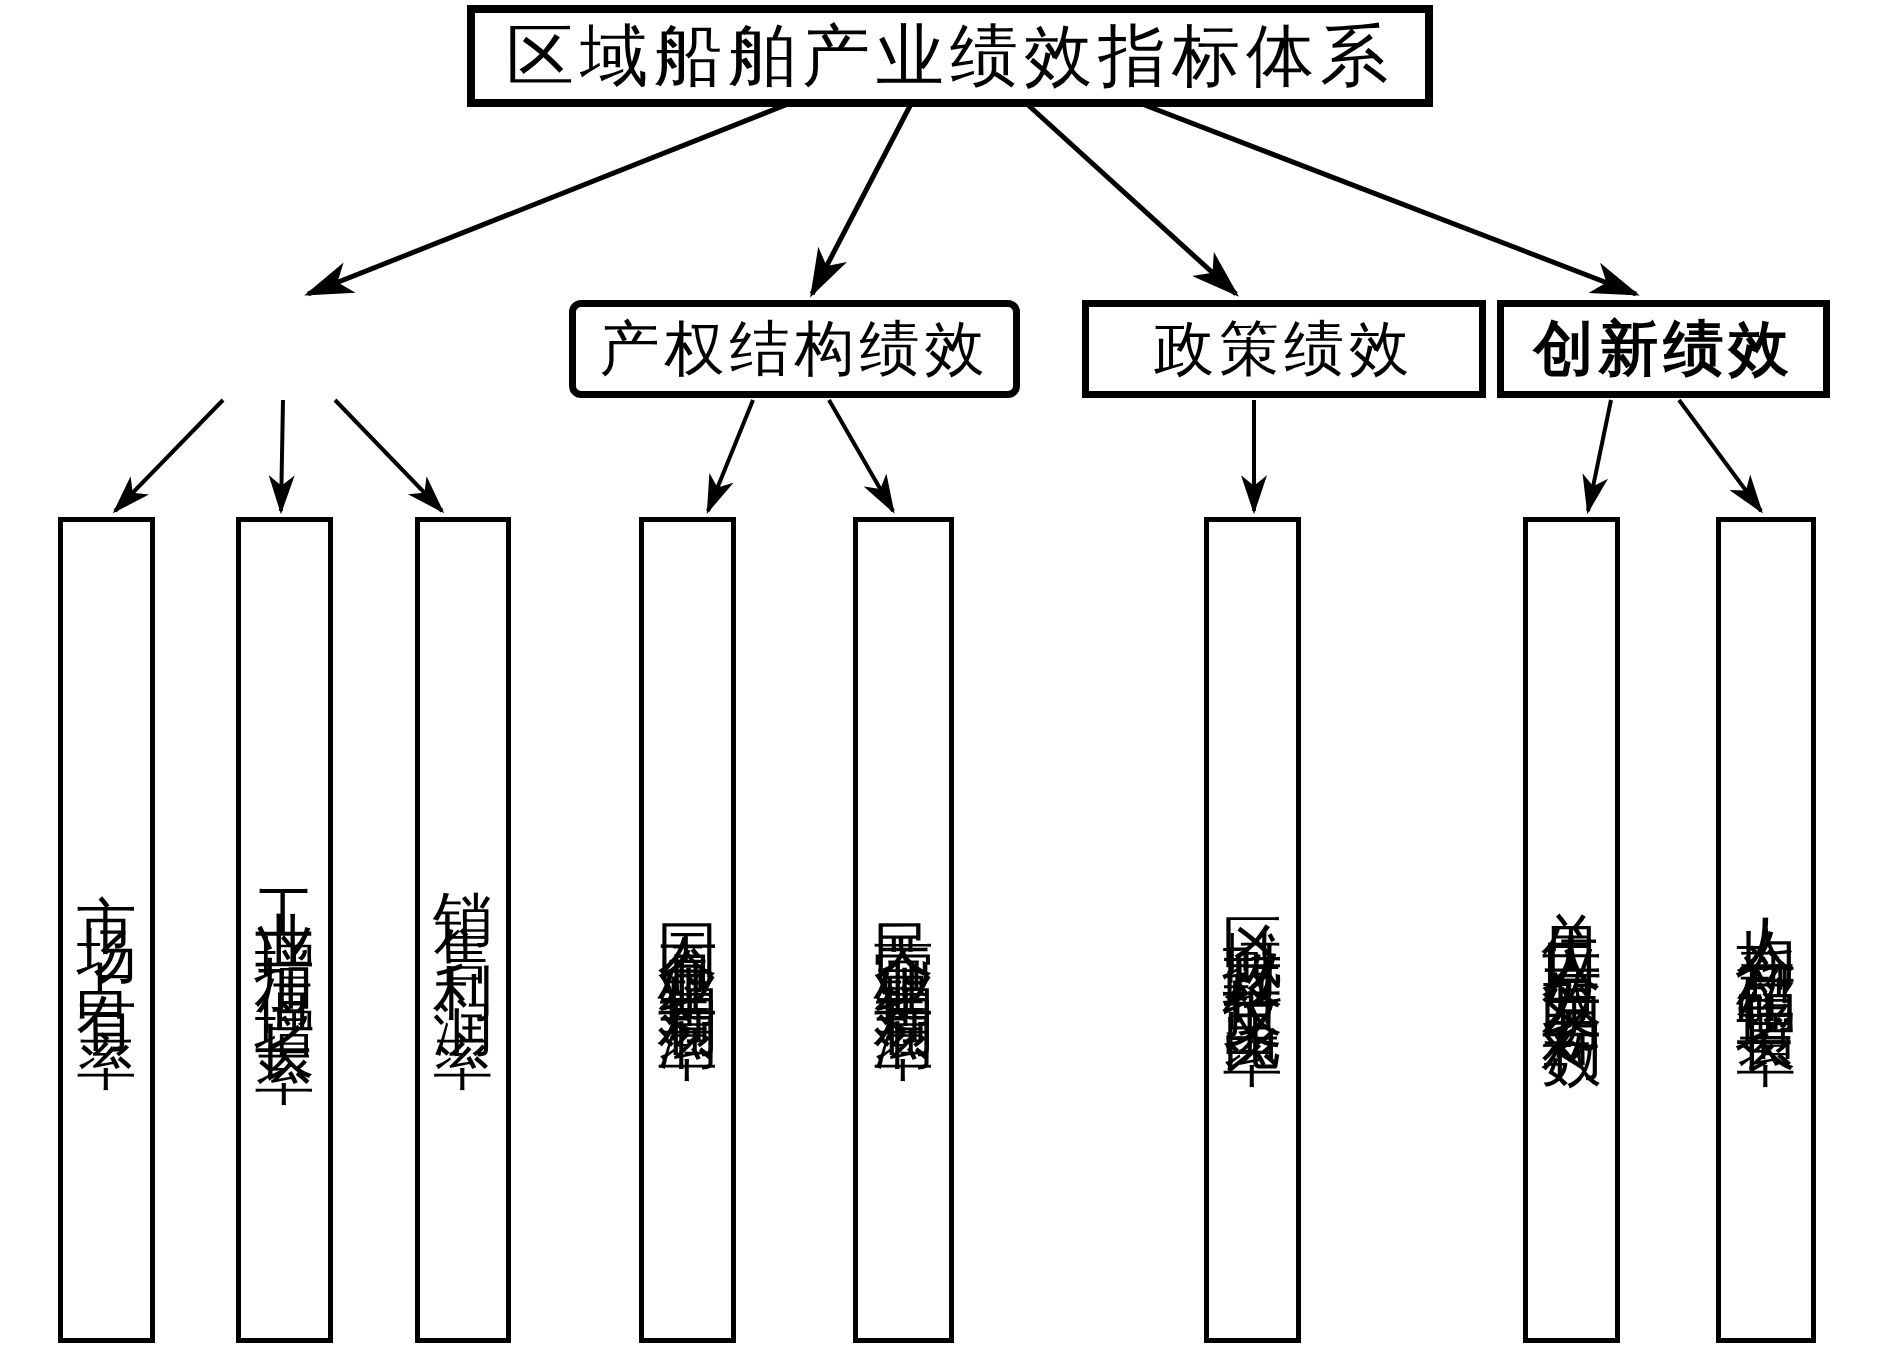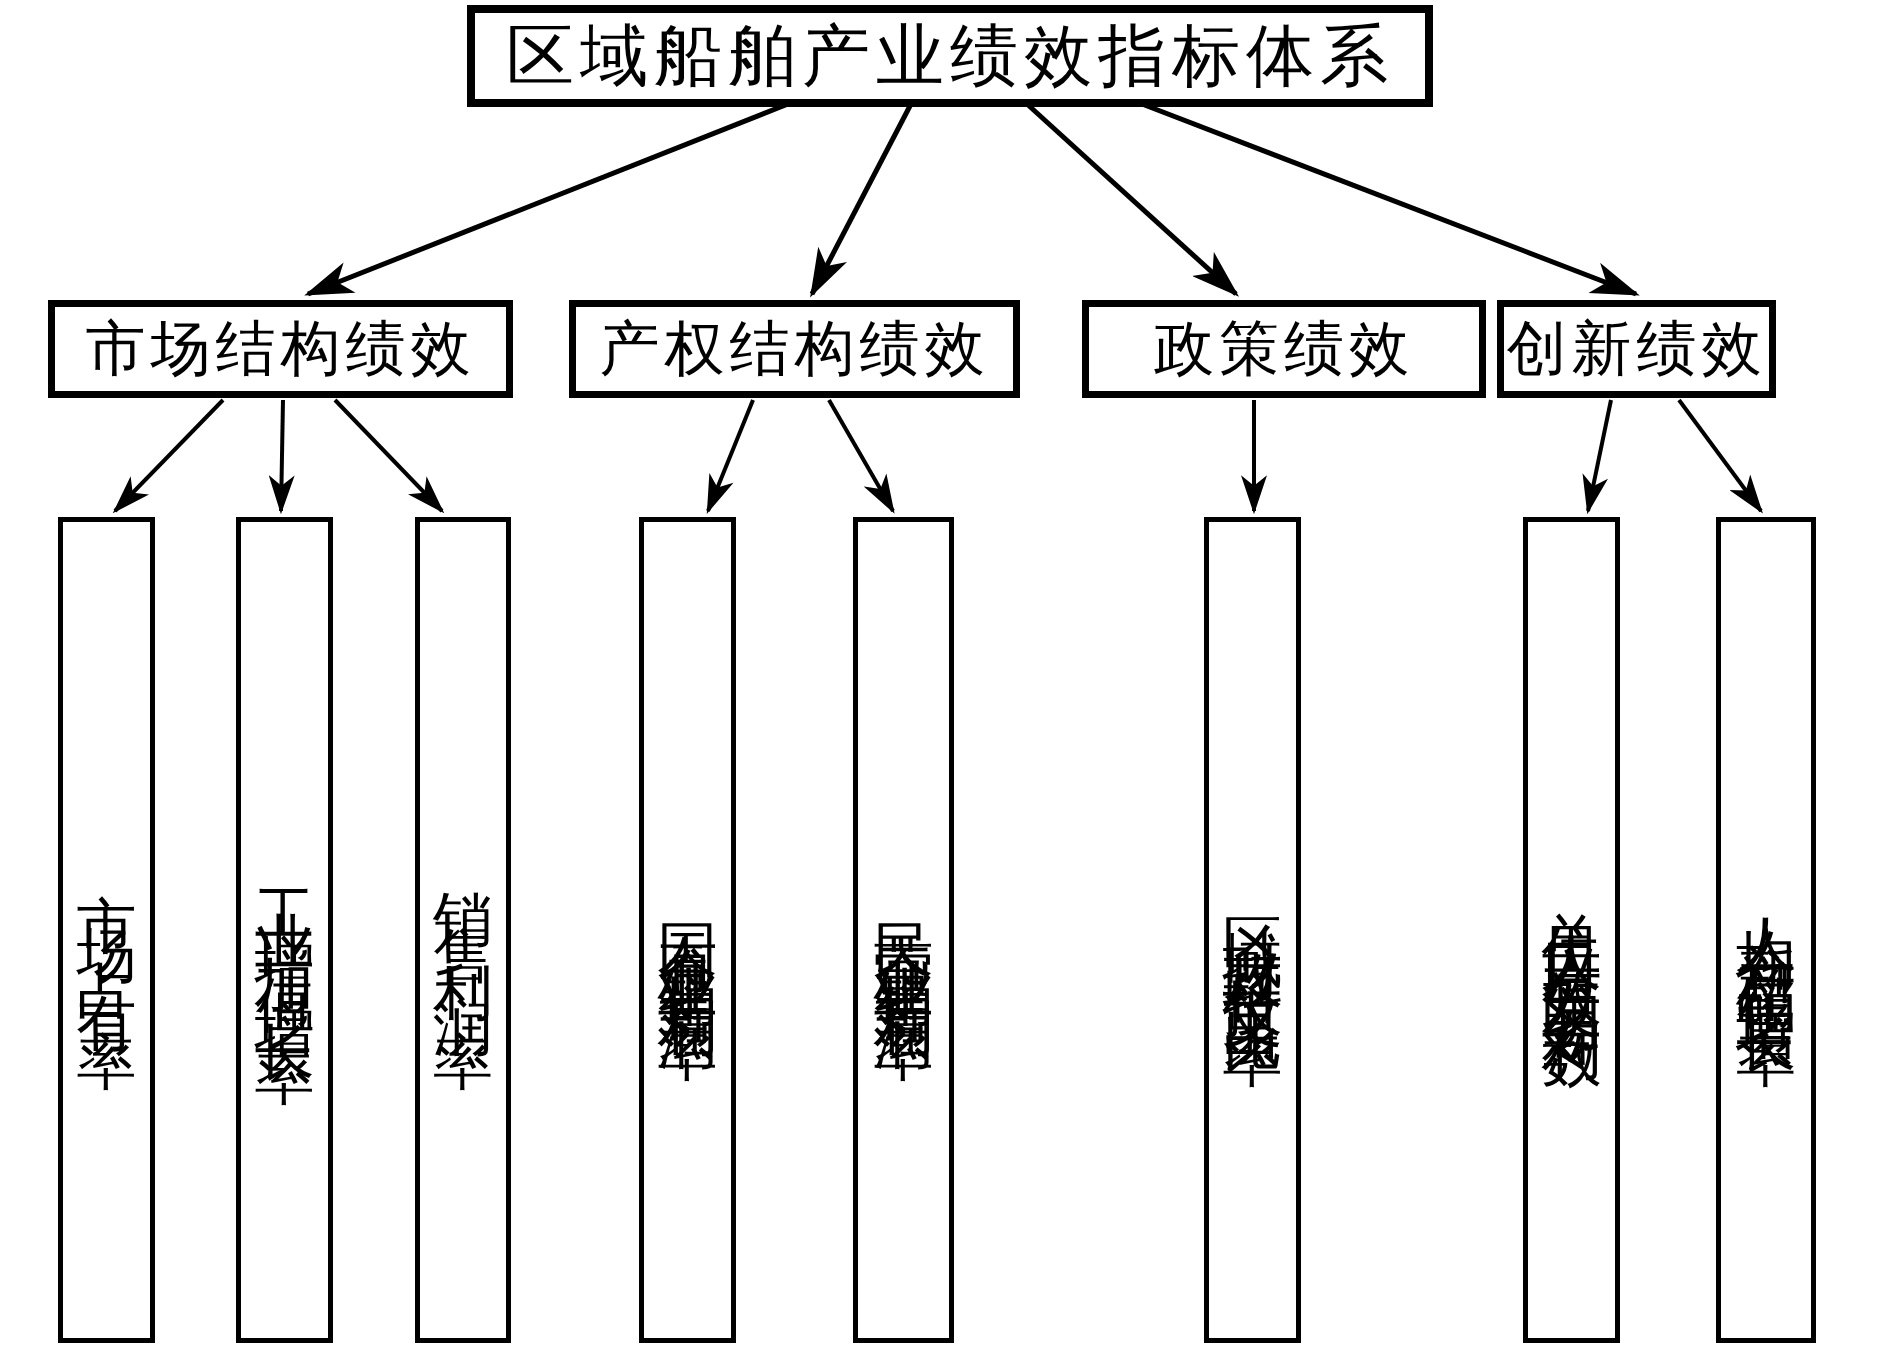--- a/index.html
+++ b/index.html
@@ -37,23 +37,23 @@
     white-space: nowrap;
   }
   .l2-box {
     top: 300px; height: 98px;
     border-width: 7px;
     font-size: 60px;
     letter-spacing: 5px;
     white-space: nowrap;
   }
   #b-market     { left: 48px;   width: 465px; }
-  #b-property   { left: 569px;  width: 451px; }
+  #b-property   { left: 569px;  width: 451px; border-radius: 12px; }
   #b-policy     { left: 1082px; width: 404px; }
-  #b-innovation { left: 1497px; width: 279px; }
+  #b-innovation { left: 1497px; width: 333px; font-weight: bold; }
   .leaf-box {
     top: 517px; height: 826px; width: 97px;
     border-width: 5px;
     font-size: 60px;
     writing-mode: vertical-rl;
     text-orientation: upright;
     letter-spacing: 12px;
   }
   .leaf-box.loose { letter-spacing: 34px; }
   .leaf-box.med   { letter-spacing: 22px; }
@@ -91,21 +91,20 @@
     <line x1="829" y1="400" x2="893" y2="511" stroke="#000" stroke-width="4" marker-end="url(#arrow)"></line>
 
     <line x1="1254" y1="400" x2="1254" y2="511" stroke="#000" stroke-width="4" marker-end="url(#arrow)"></line>
 
     <line x1="1611" y1="400" x2="1588" y2="511" stroke="#000" stroke-width="4" marker-end="url(#arrow)"></line>
     <line x1="1679" y1="400" x2="1761" y2="511" stroke="#000" stroke-width="4" marker-end="url(#arrow)"></line>
   </svg>
 
   <div class="box title-box">区域船舶产业绩效指标体系</div>
 
-  <div class="box l2-box" id="b-market">市场结构绩效</div>
   <div class="box l2-box" id="b-property">产权结构绩效</div>
   <div class="box l2-box" id="b-policy">政策绩效</div>
   <div class="box l2-box" id="b-innovation">创新绩效</div>
 
   <div class="box leaf-box loose" id="v1">市场占有率</div>
   <div class="box leaf-box med" id="v2">工业增加值增长率</div>
   <div class="box leaf-box loose" id="v3">销售利润率</div>
   <div class="box leaf-box" id="v4">国有企业销售利润率</div>
   <div class="box leaf-box" id="v5">民营企业销售利润率</div>
   <div class="box leaf-box" id="v6">区域财政科技支出比率</div>

